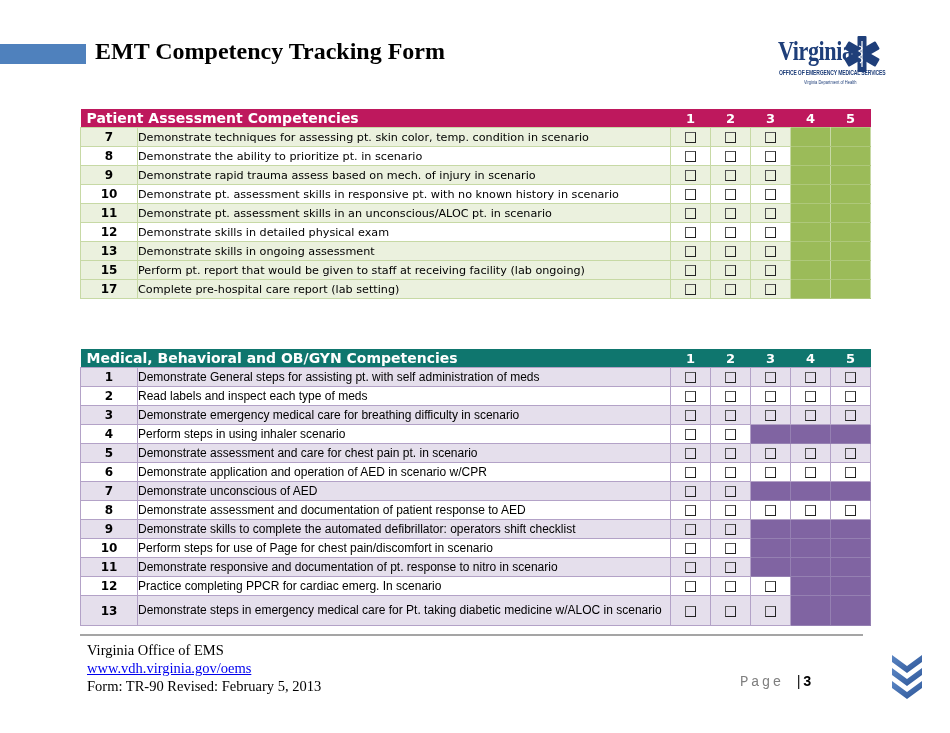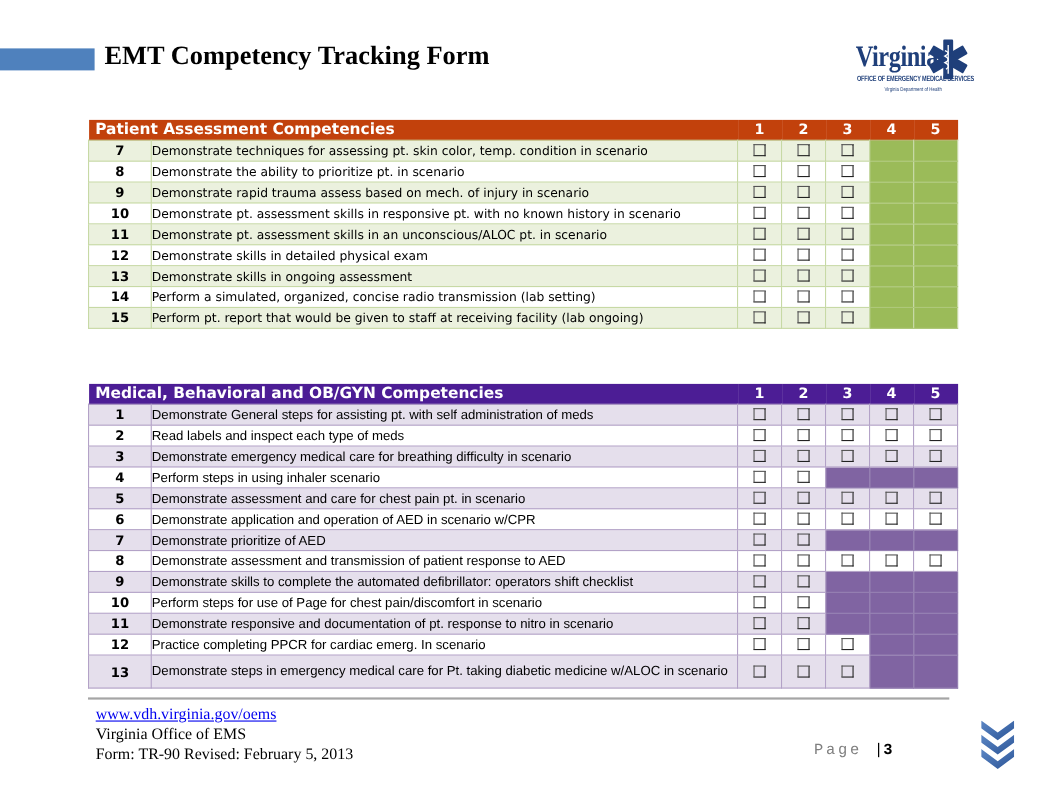--- a/index.html
+++ b/index.html
@@ -25,31 +25,31 @@
   .hdr th.hdr-title { text-align: left; padding-left: 6px; }
   .hdr th.hdr-col { text-align: center; font-size: 13px; }
 
   td.num { text-align: center; font-weight: bold; font-size: 12px; font-family: "DejaVu Sans", sans-serif; }
   td.desc { padding-left: 7px; font-size: 12px; line-height: 13px; }
   td.chk { text-align: center; vertical-align: middle; }
   .box { display: inline-block; width: 11px; height: 11px; border: 1px solid #555; border-right-color: #222; border-bottom-color: #222; background: transparent; vertical-align: middle; cursor: pointer; }
 
   
   #t1 { top: 109px; }
-  #t1 .hdr th { background: #c2410c; margin-left: 28px; }
+  #t1 .hdr th { background: #be185d; margin-left: 28px; }
   #t1 td { border: 1px solid #c7d9a5; }
   #t1 tr.alt td { background: #ebf1de; }
   #t1 tr.row td { background: #ffffff; }
   #t1 tr.alt td, #t1 tr.row td { border-left: 1px solid #c7d9a5; border-right: 1px solid #c7d9a5; }
   #t1 td.fill { background: #9bbb59 !important; border-color: #aec87a; }
   #t1 td.desc { font-family: "DejaVu Sans", sans-serif; font-size: 11.2px; }
 
   
   #t2 { top: 349px; }
-  #t2 .hdr th { background: #4c1d95; }
+  #t2 .hdr th { background: #0f766e; }
   #t2 td { border: 1px solid #b3a2c7; }
   #t2 tr.alt td { background: #e5dfec; }
   #t2 tr.row td { background: #ffffff; }
   #t2 td.fill { background: #8064a2 !important; border-color: #9580b2; }
   #t2 td.desc { font-family: Liberation Sans, sans-serif; font-size: 12px; }
   #t2 tr.tall td { height: 30px; }
 
   .footer-line { position: absolute; left: 80px; top: 634px; width: 783px; height: 2px; background: #a5a5a5; }
   .footer { position: absolute; left: 87px; top: 641px; font-family: "Liberation Serif", serif; font-size: 14.5px; line-height: 18px; color: #000; }
   .footer a { color: #0000ee; text-decoration: underline; }
@@ -158,32 +158,32 @@
       </tr>
       <tr class="alt">
         <td class="num">13</td>
         <td class="desc">Demonstrate skills in ongoing assessment</td>
         <td class="chk"><span class="box"></span></td>
         <td class="chk"><span class="box"></span></td>
         <td class="chk"><span class="box"></span></td>
         <td class="chk fill"></td>
         <td class="chk fill"></td>
       </tr>
-      <tr class="row">
-        <td class="num">14</td>
-        <td class="desc">Perform a simulated, organized, concise radio transmission (lab setting)</td>
-        <td class="chk"><span class="box"></span></td>
-        <td class="chk"><span class="box"></span></td>
-        <td class="chk"><span class="box"></span></td>
-        <td class="chk fill"></td>
-        <td class="chk fill"></td>
-      </tr>
       <tr class="alt">
         <td class="num">15</td>
         <td class="desc">Perform pt. report that would be given to staff at receiving facility (lab ongoing)</td>
+        <td class="chk"><span class="box"></span></td>
+        <td class="chk"><span class="box"></span></td>
+        <td class="chk"><span class="box"></span></td>
+        <td class="chk fill"></td>
+        <td class="chk fill"></td>
+      </tr>
+      <tr class="alt">
+        <td class="num">17</td>
+        <td class="desc">Complete pre-hospital care report (lab setting)</td>
         <td class="chk"><span class="box"></span></td>
         <td class="chk"><span class="box"></span></td>
         <td class="chk"><span class="box"></span></td>
         <td class="chk fill"></td>
         <td class="chk fill"></td>
       </tr>
     </tbody>
 </table>
 
 <table class="comp" id="t2">
@@ -256,30 +256,30 @@
         <td class="num">6</td>
         <td class="desc">Demonstrate application and operation of AED in scenario w/CPR</td>
         <td class="chk"><span class="box"></span></td>
         <td class="chk"><span class="box"></span></td>
         <td class="chk"><span class="box"></span></td>
         <td class="chk"><span class="box"></span></td>
         <td class="chk"><span class="box"></span></td>
       </tr>
       <tr class="alt">
         <td class="num">7</td>
-        <td class="desc">Demonstrate prioritize of AED</td>
+        <td class="desc">Demonstrate unconscious of AED</td>
         <td class="chk"><span class="box"></span></td>
         <td class="chk"><span class="box"></span></td>
         <td class="chk fill"></td>
         <td class="chk fill"></td>
         <td class="chk fill"></td>
       </tr>
       <tr class="row">
         <td class="num">8</td>
-        <td class="desc">Demonstrate assessment and transmission of patient response to AED</td>
+        <td class="desc">Demonstrate assessment and documentation of patient response to AED</td>
         <td class="chk"><span class="box"></span></td>
         <td class="chk"><span class="box"></span></td>
         <td class="chk"><span class="box"></span></td>
         <td class="chk"><span class="box"></span></td>
         <td class="chk"><span class="box"></span></td>
       </tr>
       <tr class="alt">
         <td class="num">9</td>
         <td class="desc">Demonstrate skills to complete the automated defibrillator: operators shift checklist</td>
         <td class="chk"><span class="box"></span></td>
@@ -322,22 +322,22 @@
         <td class="chk"><span class="box"></span></td>
         <td class="chk"><span class="box"></span></td>
         <td class="chk fill"></td>
         <td class="chk fill"></td>
       </tr>
     </tbody>
 </table>
 
 <div class="footer-line"></div>
 <div class="footer">
+  <div>Virginia Office of EMS</div>
   <div><a href="www.vdh.virginia.gov/oems">www.vdh.virginia.gov/oems</a></div>
-  <div>Virginia Office of EMS</div>
   <div>Form: TR-90 Revised:  February 5, 2013</div>
 </div>
 <div class="page">
   <span>Page</span>
   <span class="sep">|</span><span class="pn">3</span>
 </div>
 <svg class="chevrons" viewBox="0 0 30 45">
   <defs>
     <linearGradient id="cg" x1="0" y1="0" x2="1" y2="1">
       <stop offset="0" stop-color="#5b86c4"></stop>

